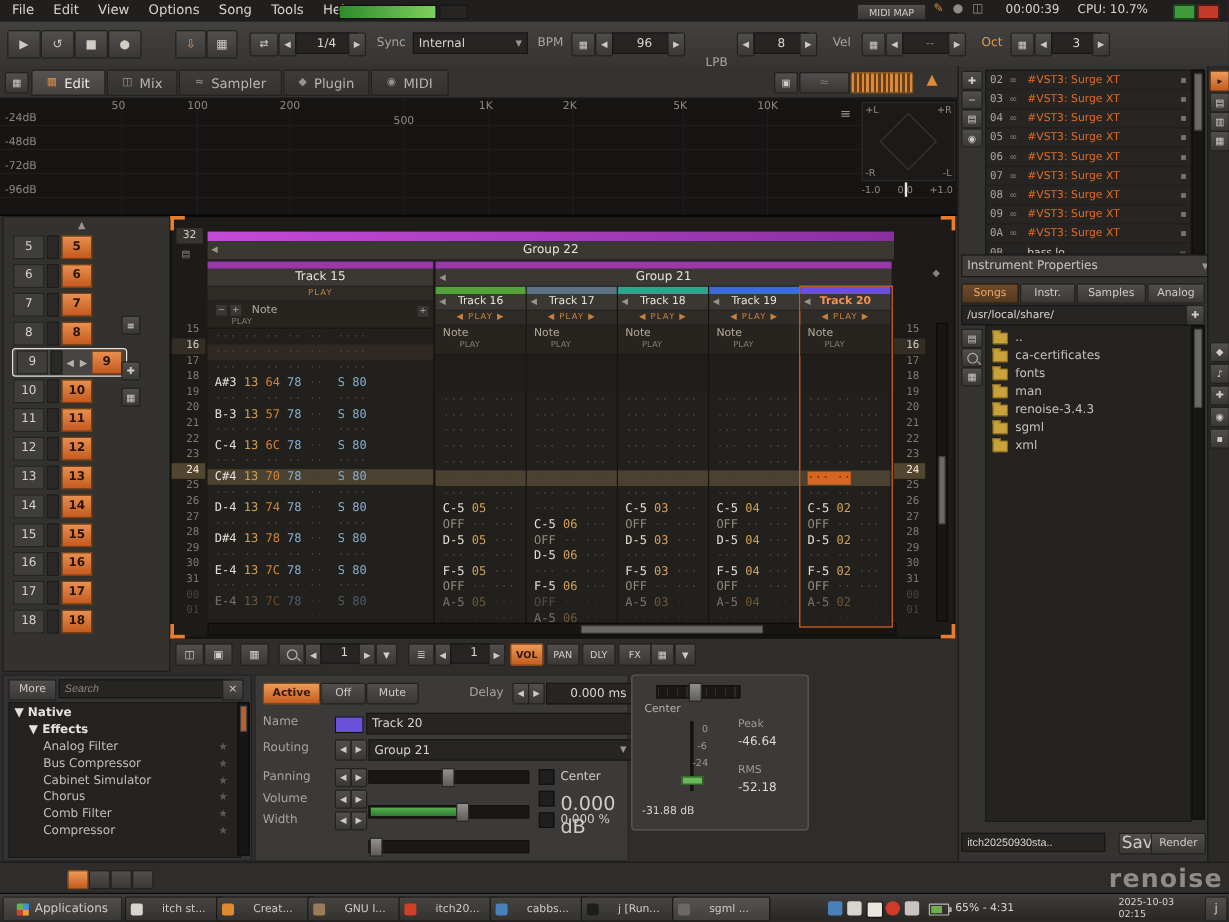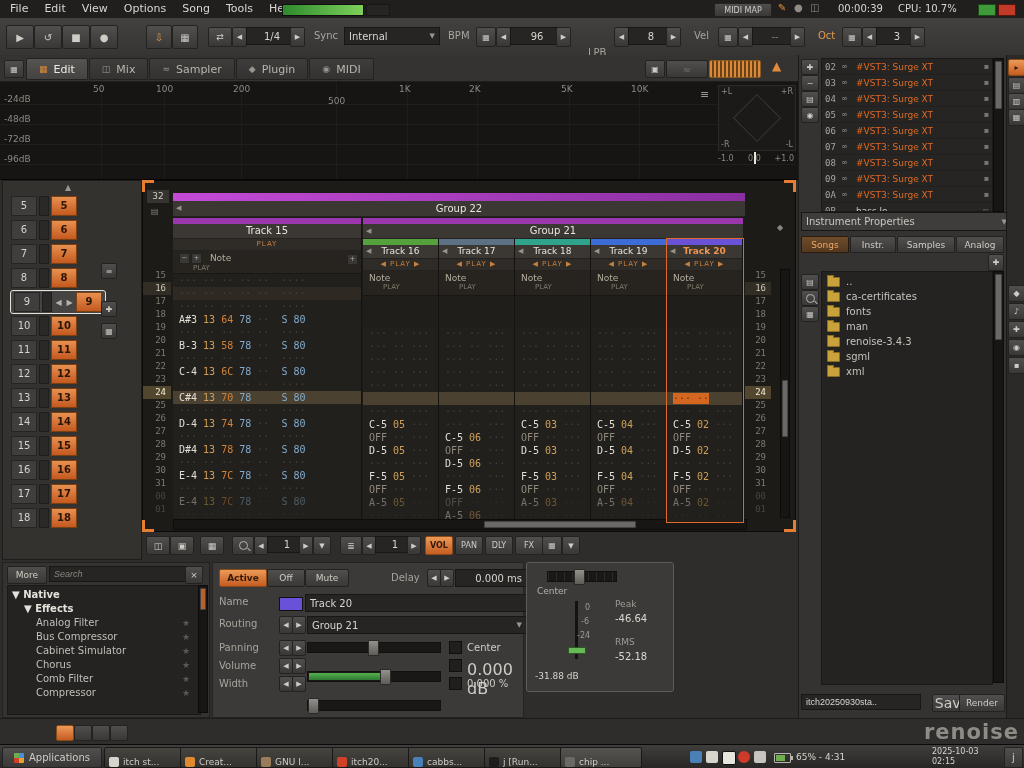--- a/index.html
+++ b/index.html
@@ -75,21 +75,21 @@
 .sthumb{position:absolute;top:-3px;width:9px;height:14px;background:linear-gradient(#93918b,#5e5c57);border:1px solid #2b2a28;border-radius:1px}
 .sfill{position:absolute;left:1px;top:1px;bottom:1px;background:linear-gradient(#54b04a,#2f7a35)}
 .cb{display:inline-block;width:11px;height:11px;background:#211f1e;border:1px solid #101010}
 .mag{width:7px;height:7px;border:1px solid #b5b2ac;border-radius:50%;position:relative;display:inline-block}
 .mag::after{content:"";position:absolute;width:4px;height:1px;background:#b5b2ac;transform:rotate(45deg);right:-4px;bottom:-1px}
 
 .tree-row{height:14px;line-height:14px;font-size:10px;color:#c2bfb8;position:relative;white-space:nowrap}
 .tree-row.root{color:#e5e2db;font-weight:bold}
 .star{position:absolute;right:10px;top:0;color:#5c5952;font-size:9px}
 
-.win-btn{position:absolute;top:2px;height:19px;width:72px;background:linear-gradient(#45443f,#33322f);border:1px solid #191817;border-radius:2px;display:flex;align-items:flex-end;gap:4px;padding:0 4px;font-size:9px;color:#cfccc6;overflow:hidden;white-space:nowrap}
+.win-btn{position:absolute;top:2px;height:19px;width:72px;background:linear-gradient(#45443f,#33322f);border:1px solid #191817;border-radius:2px;display:flex;align-items:center;gap:16px;padding:0 4px;font-size:9px;color:#cfccc6;overflow:hidden;white-space:nowrap}
 .win-btn.act{background:linear-gradient(#55534f,#41403c)}
 .wic{width:10px;height:10px;border-radius:2px;flex:0 0 auto}
 .wlbl{overflow:hidden}
 .tray-ic{position:absolute;top:6px;width:12px;height:12px;border-radius:2px}
 .batt{width:15px;height:8px;border:1px solid #b8b5ae;border-radius:1px;position:relative;display:inline-block}
 .batt::after{content:"";position:absolute;right:-3px;top:2px;width:2px;height:4px;background:#b8b5ae}
 .batt i{position:absolute;left:1px;top:1px;bottom:1px;width:60%;background:#6fae4f}
 .clk{font-size:8px;line-height:10px;text-align:left;color:#d8d5cf}
 </style>
 </head>
@@ -300,20 +300,21 @@
     <span style="font-size:10px;color:#c8c5bf">Instrument Properties</span>
     <span style="font-size:7px;color:#9a968f">▼</span>
   </div>
 
   <div id="browser-tabs" class="abs" style="left:2px;top:181px;display:flex">
       <div class="btn btab seltab" style="width: 46px;">Songs</div>
       <div class="btn btab" style="width: 44px;">Instr.</div>
       <div class="btn btab" style="width: 56px;">Samples</div>
       <div class="btn btab" style="width: 46px;">Analog</div>
     </div>
+  <div class="abs field" style="left:2px;top:199px;width:185px;height:15px;font-size:9px">/usr/local/share/</div>
   <span class="abs btn" style="left:189px;top:199px;width:14px;height:15px;font-size:8px">✚</span>
 
   <span class="abs btn" style="left:2px;top:219px;width:16px;height:14px;font-size:8px">▤</span>
   <span class="abs btn" style="left:2px;top:235px;width:16px;height:14px">
       <span class="mag"></span>
     </span>
   <span class="abs btn" style="left:2px;top:251px;width:16px;height:14px;font-size:8px">▦</span>
   <div class="abs" id="file-list" style="left:22px;top:216px;width:170px;height:410px;background:#242322;border:1px solid #1a1918;overflow:hidden;padding-top:2px">
       <div class="file-row">
         <span class="fold"></span>
@@ -485,21 +486,21 @@
       <span style="margin-left:4px">Note</span>
       <span class="sub">PLAY</span>
       <span class="plus">+</span>
     </div>
     <div id="t15rows">
         <div class="prow pt15"><span class="cd">··· ·· ·· ·· ··  ····</span></div>
         <div class="prow pt15 beat"><span class="cd">··· ·· ·· ·· ··  ····</span></div>
         <div class="prow pt15"><span class="cd">··· ·· ·· ·· ··  ····</span></div>
         <div class="prow pt15"><span class="cn">A#3</span> <span class="ci">13</span> <span class="cv">64</span> <span class="cp">78</span> <span class="cd">··</span>  <span class="cf">S 80</span></div>
         <div class="prow pt15"><span class="cd">··· ·· ·· ·· ··  ····</span></div>
-        <div class="prow pt15"><span class="cn">B-3</span> <span class="ci">13</span> <span class="cv">58</span> <span class="cp">78</span> <span class="cd">··</span>  <span class="cf">S 80</span></div>
+        <div class="prow pt15"><span class="cn">B-3</span> <span class="ci">13</span> <span class="cv">57</span> <span class="cp">78</span> <span class="cd">··</span>  <span class="cf">S 80</span></div>
         <div class="prow pt15"><span class="cd">··· ·· ·· ·· ··  ····</span></div>
         <div class="prow pt15"><span class="cn">C-4</span> <span class="ci">13</span> <span class="cv">6C</span> <span class="cp">78</span> <span class="cd">··</span>  <span class="cf">S 80</span></div>
         <div class="prow pt15"><span class="cd">··· ·· ·· ·· ··  ····</span></div>
         <div class="prow pt15 beat cur"><span class="cn">C#4</span> <span class="ci">13</span> <span class="cv">70</span> <span class="cp">78</span> <span class="cd">··</span>  <span class="cf">S 80</span></div>
         <div class="prow pt15"><span class="cd">··· ·· ·· ·· ··  ····</span></div>
         <div class="prow pt15"><span class="cn">D-4</span> <span class="ci">13</span> <span class="cv">74</span> <span class="cp">78</span> <span class="cd">··</span>  <span class="cf">S 80</span></div>
         <div class="prow pt15"><span class="cd">··· ·· ·· ·· ··  ····</span></div>
         <div class="prow pt15"><span class="cn">D#4</span> <span class="ci">13</span> <span class="cv">78</span> <span class="cp">78</span> <span class="cd">··</span>  <span class="cf">S 80</span></div>
         <div class="prow pt15"><span class="cd">··· ·· ·· ·· ··  ····</span></div>
         <div class="prow pt15"><span class="cn">E-4</span> <span class="ci">13</span> <span class="cv">7C</span> <span class="cp">78</span> <span class="cd">··</span>  <span class="cf">S 80</span></div>
@@ -816,21 +817,21 @@
       <div class="win-btn" style="left: 408px;">
         <span class="wic" style="background: rgb(74, 128, 184);"></span>
         <span class="wlbl">cabbs...</span>
       </div>
       <div class="win-btn" style="left: 484px;">
         <span class="wic" style="background: rgb(29, 29, 29);"></span>
         <span class="wlbl">j [Run...</span>
       </div>
       <div class="win-btn act" style="left: 560px;">
         <span class="wic" style="background: rgb(107, 105, 101);"></span>
-        <span class="wlbl">chip ...</span>
+        <span class="wlbl">sgml ...</span>
       </div>
     </div>
   <span class="tray-ic" style="left:690px;background:#4a80b8"></span>
   <span class="tray-ic" style="left:706px;background:#d8d5cf"></span>
   <span class="tray-ic" style="left:722px;background:#e8e5df;border:1px solid #111"></span>
   <span class="tray-ic" style="left:738px;background:#d03a2a;border-radius:50%"></span>
   <span class="tray-ic" style="left:754px;background:#c8c5c0"></span>
   <span class="abs batt" style="left:774px;top:8px"><i></i></span>
   <span class="abs" style="left:796px;top:7px;font-size:9px;color:#d8d5cf">65% - 4:31</span>
   <div class="abs" style="left:932px;top:2px;width:64px">

